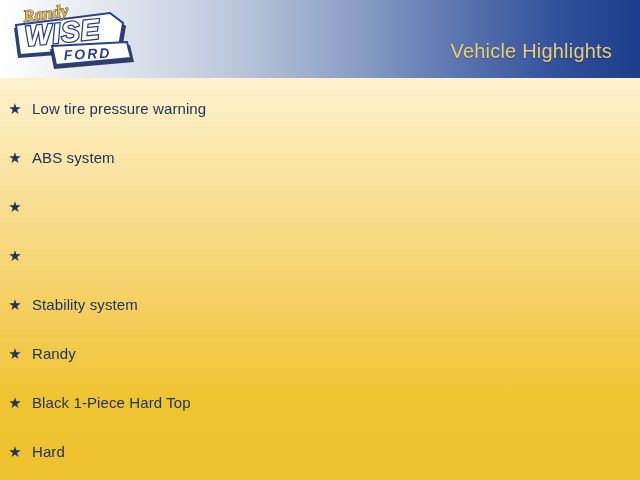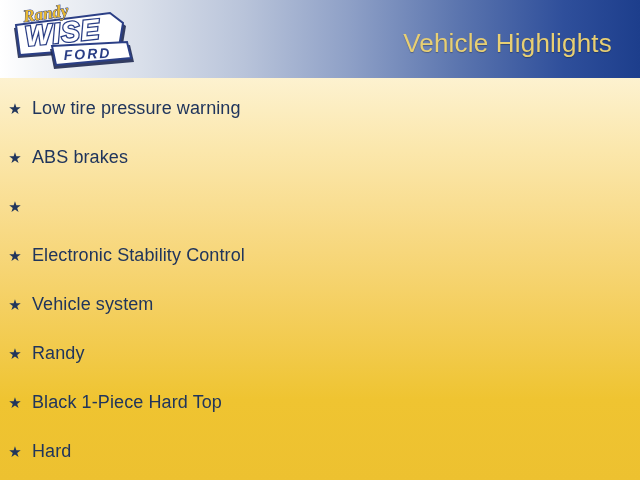--- a/index.html
+++ b/index.html
@@ -46,22 +46,22 @@
         #8d9fc6 55%,
         #5a74ae 72%,
         #2f4f9b 88%,
         #1d3e8c 100%);
     overflow: hidden;
   }
 
   .header-title {
     position: absolute;
     right: 28px;
-    top: 28px;
-    font-size: 26px;
+    top: 40px;
+    font-size: 20px;
     letter-spacing: 0.2px;
     color: #e8cf73;
     white-space: nowrap;
     text-shadow: 0 1px 1px rgba(0,0,0,0.28);
   }
 
   
   .logo {
     position: absolute;
     left: 8px;
@@ -97,21 +97,21 @@
     width: 14px;
     height: 14px;
     flex: 0 0 14px;
     line-height: 1;
     color: #22365c;
     font-size: 15px;
     text-align: center;
   }
 
   .feature-label {
-    font-size: 18px;
+    font-size: 15px;
     color: #20355c;
     white-space: nowrap;
     letter-spacing: 0.1px;
   }
 </style>
 </head>
 <body>
 
 <div class="slide">
 
@@ -141,35 +141,34 @@
 
   <ul class="features">
 
     <li class="feature-item" style="top:17px;">
       <span class="bullet-star">★</span>
       <span class="feature-label">Low tire pressure warning</span>
     </li>
 
     <li class="feature-item" style="top:66px;">
       <span class="bullet-star">★</span>
-      <span class="feature-label">ABS brakes</span>
+      <span class="feature-label">ABS system</span>
     </li>
 
     <li class="feature-item" style="top:115px;">
       <span class="bullet-star">★</span>
     </li>
 
     <li class="feature-item" style="top:164px;">
       <span class="bullet-star">★</span>
-      <span class="feature-label">Electronic Stability Control</span>
     </li>
 
     <li class="feature-item" style="top:213px;">
       <span class="bullet-star">★</span>
-      <span class="feature-label">Vehicle system</span>
+      <span class="feature-label">Stability system</span>
     </li>
 
     <li class="feature-item" style="top:262px;">
       <span class="bullet-star">★</span>
       <span class="feature-label">Randy</span>
     </li>
 
     <li class="feature-item" style="top:311px;">
       <span class="bullet-star">★</span>
       <span class="feature-label">Black 1-Piece Hard Top</span>

